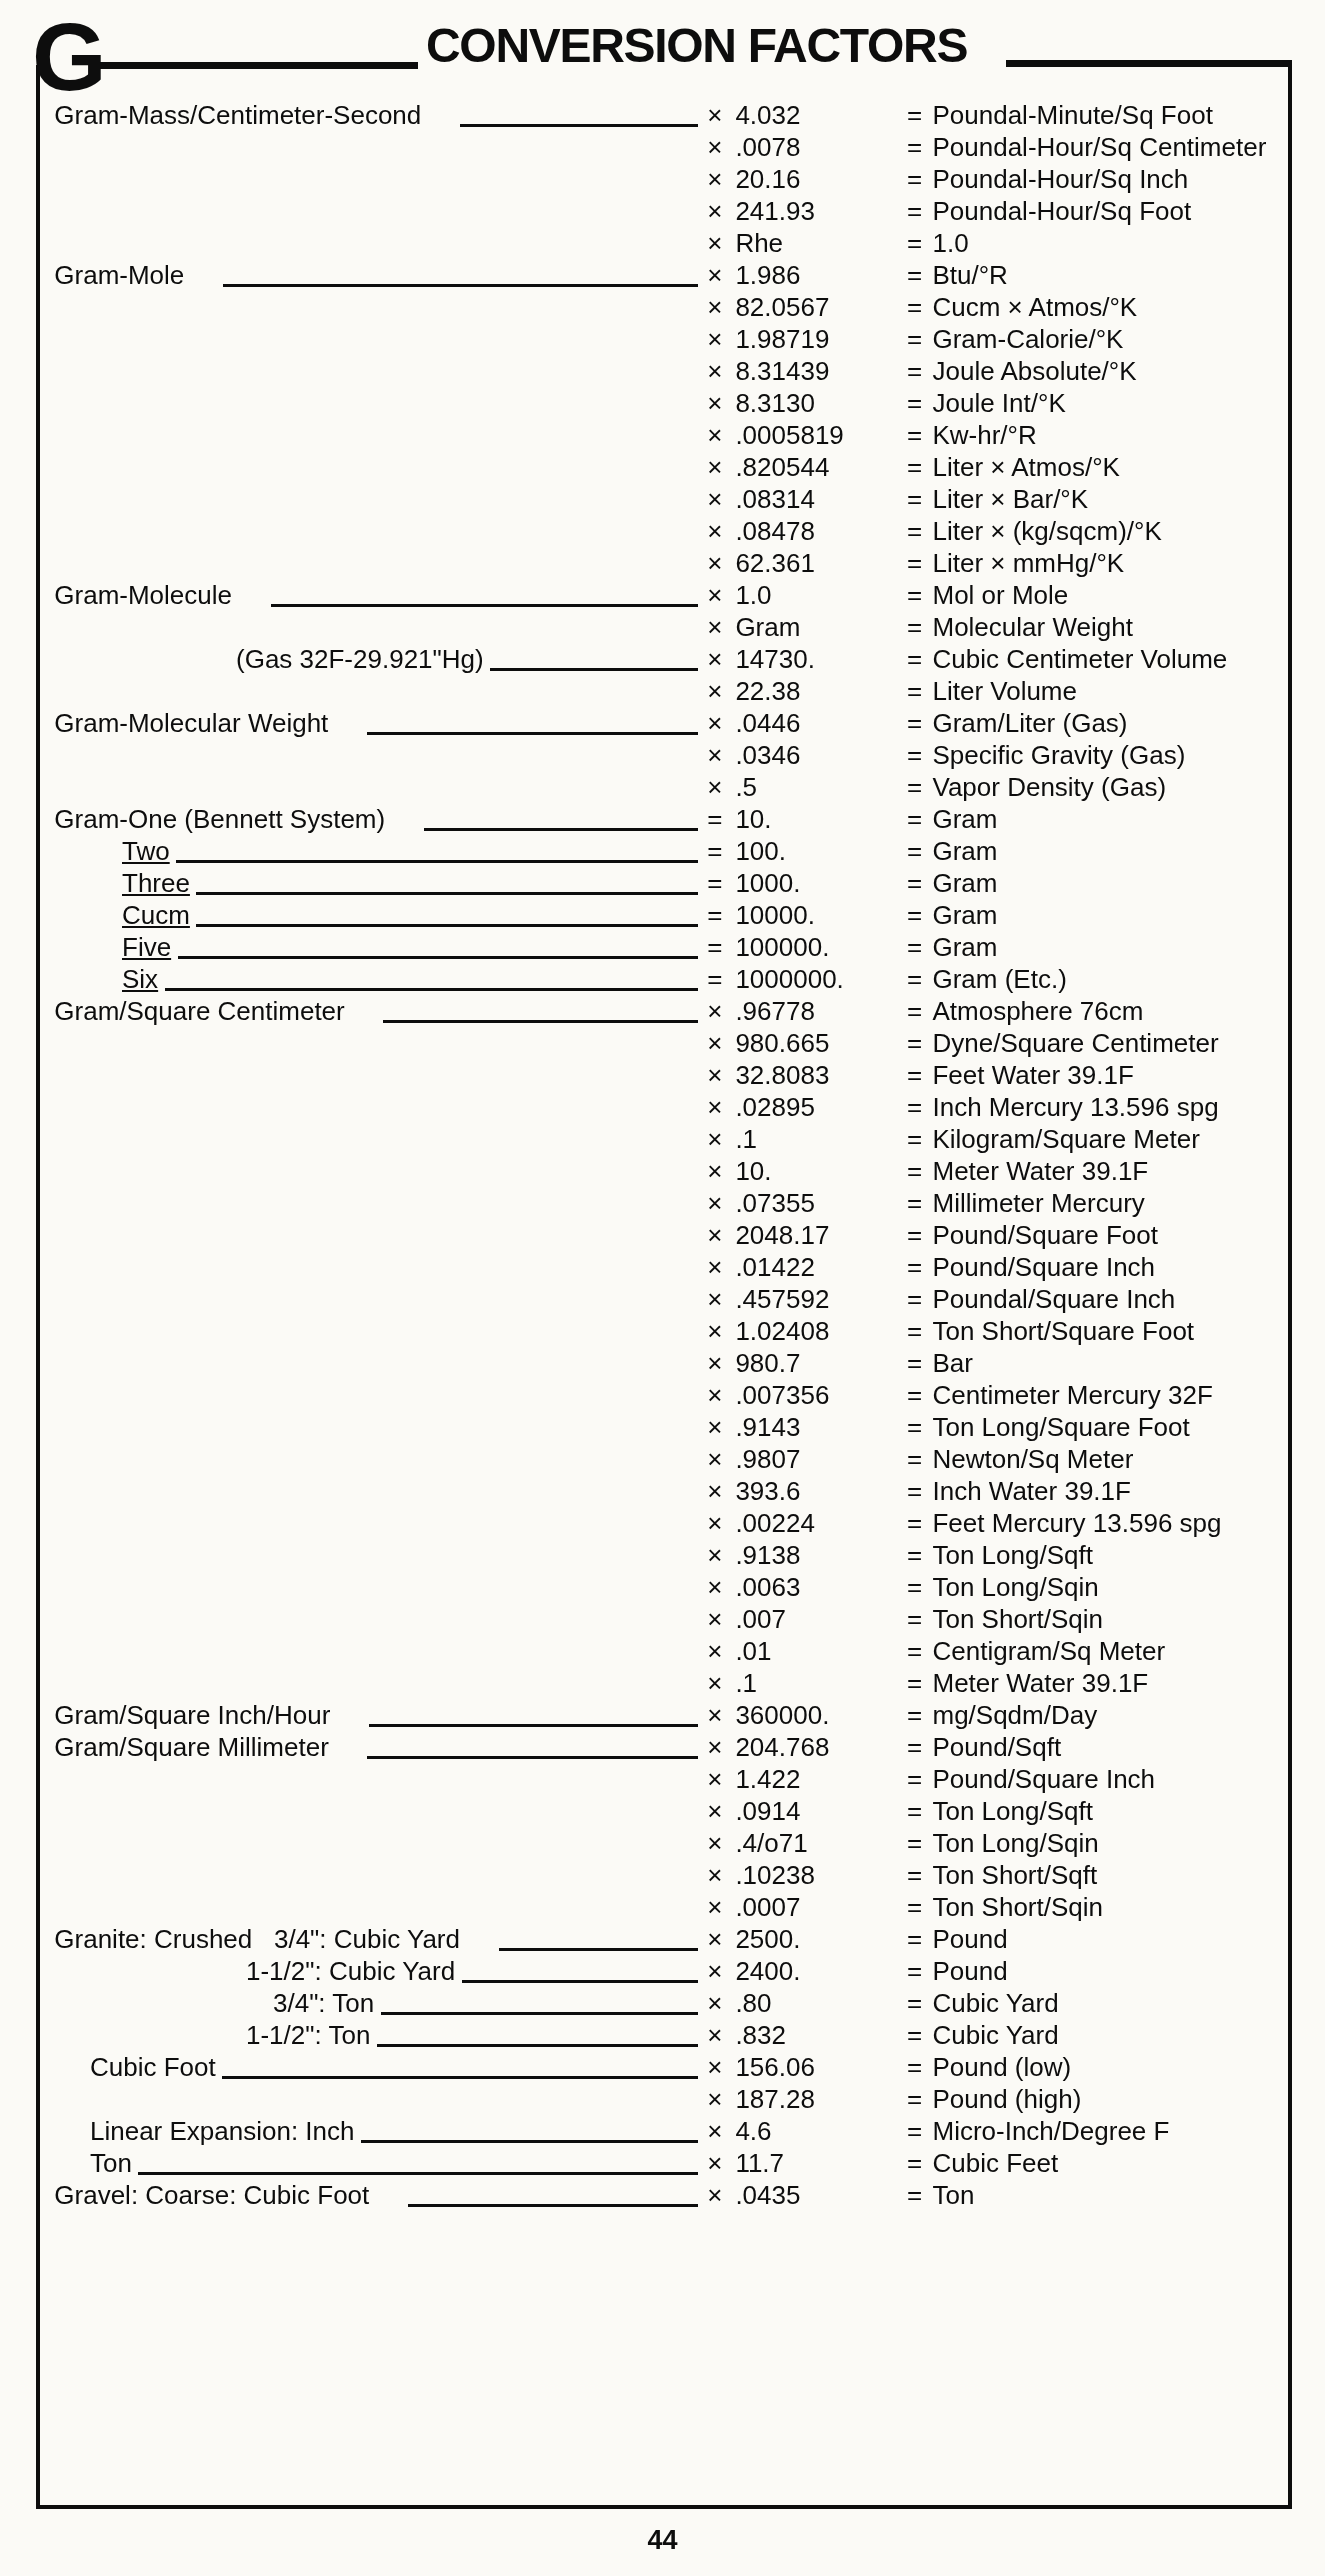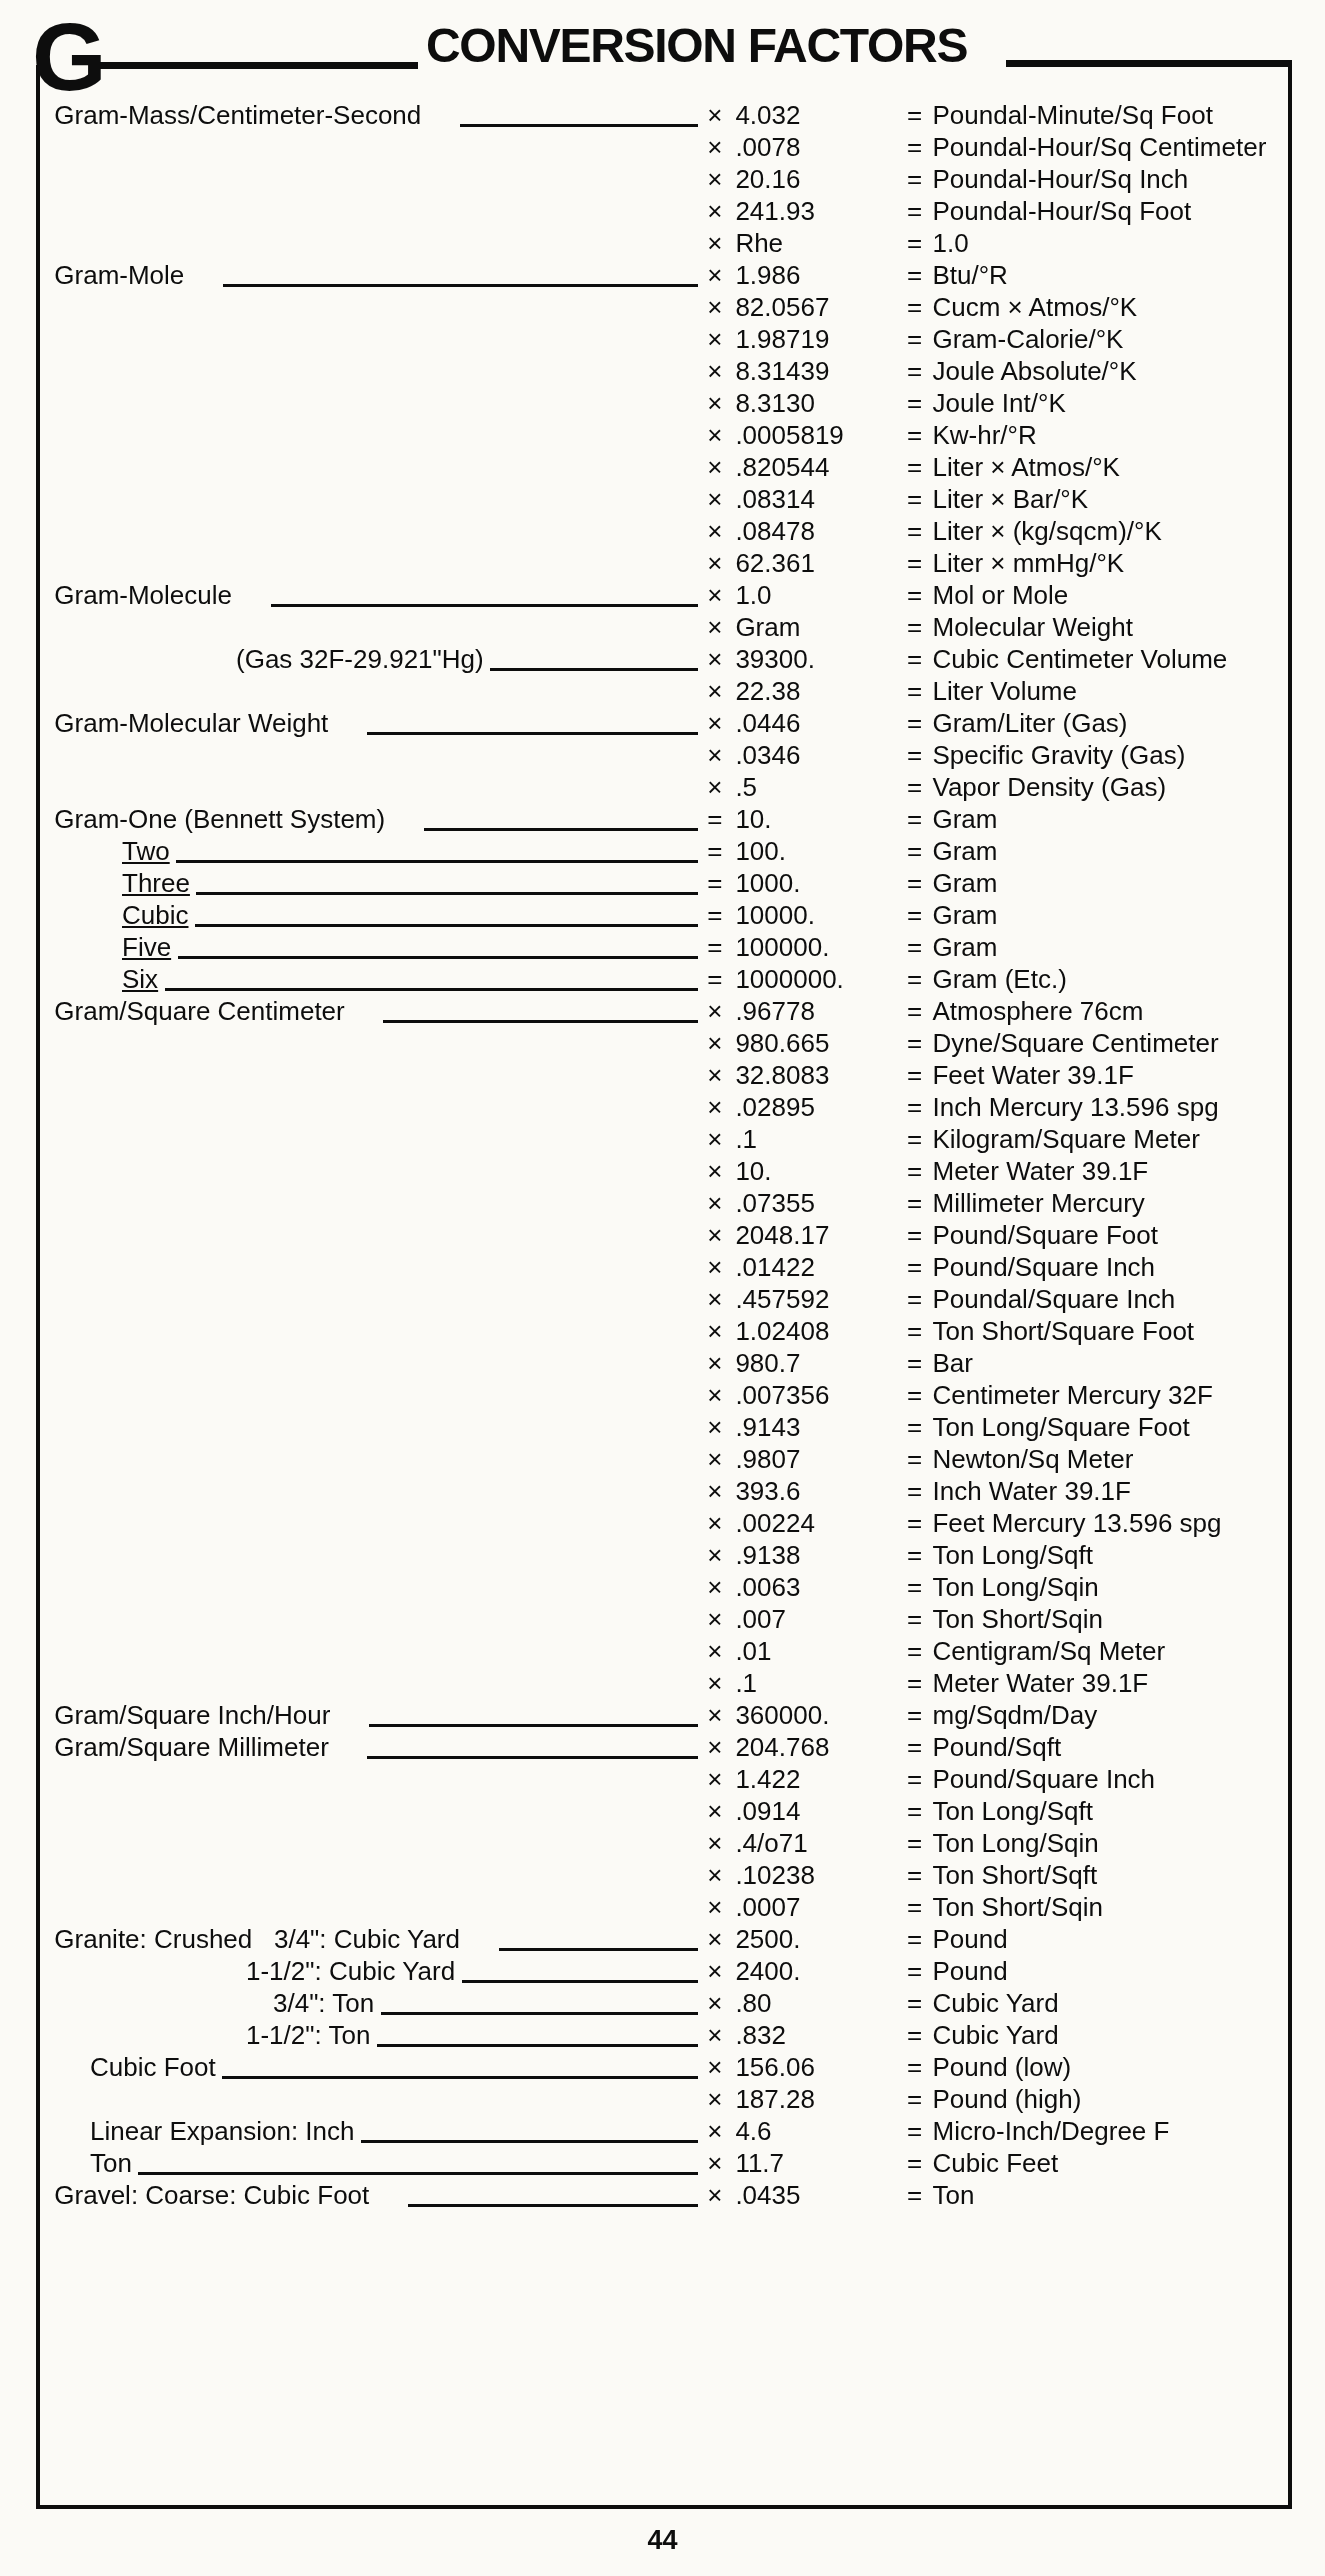--- a/index.html
+++ b/index.html
@@ -301,21 +301,21 @@
           <span class="result-value">Molecular Weight</span>
         </div>
       </div>
       <div class="row">
         <div class="cell-label indent-3">
           <span class="label-text">(Gas 32F-29.921"Hg)</span>
           <span class="leader"></span>
         </div>
         <div class="cell-op">
           <span class="op-sign">×</span>
-          <span class="factor-value">39300.</span>
+          <span class="factor-value">14730.</span>
         </div>
         <div class="cell-result">
           <span class="eq-sign">=</span>
           <span class="result-value">Cubic Centimeter Volume</span>
         </div>
       </div>
       <div class="row">
         <div class="cell-label indent-0"></div>
         <div class="cell-op">
           <span class="op-sign">×</span>
@@ -399,21 +399,21 @@
           <span class="op-sign">=</span>
           <span class="factor-value">1000.</span>
         </div>
         <div class="cell-result">
           <span class="eq-sign">=</span>
           <span class="result-value">Gram</span>
         </div>
       </div>
       <div class="row">
         <div class="cell-label indent-1">
-          <span class="label-text">Cubic</span>
+          <span class="label-text">Cucm</span>
           <span class="leader"></span>
         </div>
         <div class="cell-op">
           <span class="op-sign">=</span>
           <span class="factor-value">10000.</span>
         </div>
         <div class="cell-result">
           <span class="eq-sign">=</span>
           <span class="result-value">Gram</span>
         </div>

